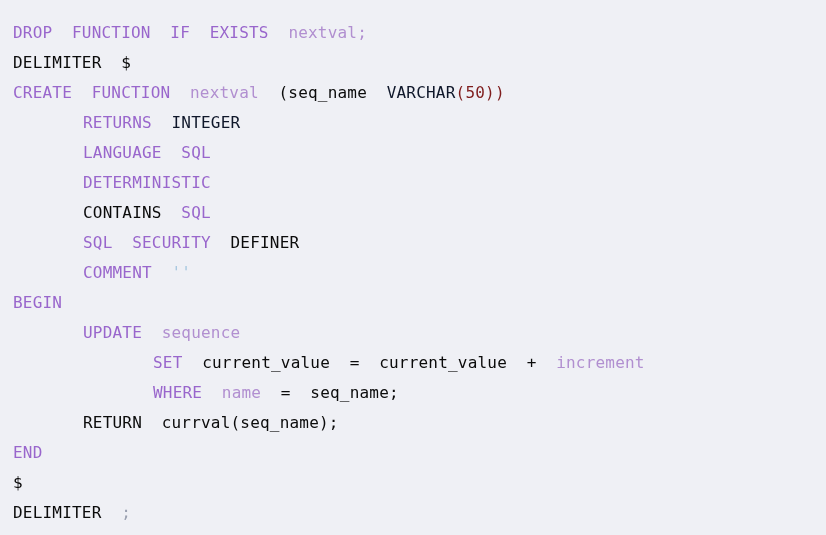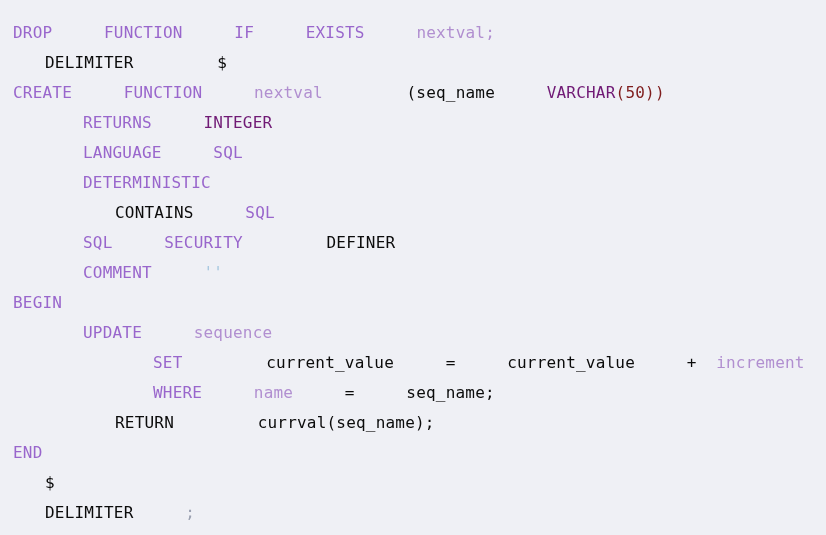--- a/index.html
+++ b/index.html
@@ -21,22 +21,22 @@
     letter-spacing: 0.2px;
   }
   .code-line {
     height: 30px;
     padding-left: 13px;
     white-space: pre;
   }
   
   .t-kw      { color: #9966cc; }
   .t-ident   { color: #b18fd0; }
-  .t-type    { color: #701a75; }
+  .t-type    { color: #0f172a; }
   .t-num     { color: #7f1d1d; }
   .t-str     { color: #a8c8e0; }
-  .t-plain   { color: #0b0b0b; margin-left: 32px; }
+  .t-plain   { color: #0b0b0b; }
   .t-punct   { color: #9aa0b0; }
 </style>
 </head>
 <body style="background: rgb(239, 240, 245);">
 
 <div id="code-listing"><div class="code-line" style="padding-left: 13px;"><span class="t-kw">DROP</span><span class="t-plain">  </span><span class="t-kw">FUNCTION</span><span class="t-plain">  </span><span class="t-kw">IF</span><span class="t-plain">  </span><span class="t-kw">EXISTS</span><span class="t-plain">  </span><span class="t-ident">nextval;</span></div><div class="code-line" style="padding-left: 13px;"><span class="t-plain">DELIMITER</span><span class="t-plain">  </span><span class="t-plain">$</span></div><div class="code-line" style="padding-left: 13px;"><span class="t-kw">CREATE</span><span class="t-plain">  </span><span class="t-kw">FUNCTION</span><span class="t-plain">  </span><span class="t-ident">nextval</span><span class="t-plain">  </span><span class="t-plain">(seq_name</span><span class="t-plain">  </span><span class="t-type">VARCHAR</span><span class="t-num">(50))</span></div><div class="code-line" style="padding-left: 83px;"><span class="t-kw">RETURNS</span><span class="t-plain">  </span><span class="t-type">INTEGER</span></div><div class="code-line" style="padding-left: 83px;"><span class="t-kw">LANGUAGE</span><span class="t-plain">  </span><span class="t-kw">SQL</span></div><div class="code-line" style="padding-left: 83px;"><span class="t-kw">DETERMINISTIC</span></div><div class="code-line" style="padding-left: 83px;"><span class="t-plain">CONTAINS</span><span class="t-plain">  </span><span class="t-kw">SQL</span></div><div class="code-line" style="padding-left: 83px;"><span class="t-kw">SQL</span><span class="t-plain">  </span><span class="t-kw">SECURITY</span><span class="t-plain">  </span><span class="t-plain">DEFINER</span></div><div class="code-line" style="padding-left: 83px;"><span class="t-kw">COMMENT</span><span class="t-plain">  </span><span class="t-str">''</span></div><div class="code-line" style="padding-left: 13px;"><span class="t-kw">BEGIN</span></div><div class="code-line" style="padding-left: 83px;"><span class="t-kw">UPDATE</span><span class="t-plain">  </span><span class="t-ident">sequence</span></div><div class="code-line" style="padding-left: 153px;"><span class="t-kw">SET</span><span class="t-plain">  </span><span class="t-plain">current_value</span><span class="t-plain">  =  </span><span class="t-plain">current_value</span><span class="t-plain">  +  </span><span class="t-ident">increment</span></div><div class="code-line" style="padding-left: 153px;"><span class="t-kw">WHERE</span><span class="t-plain">  </span><span class="t-ident">name</span><span class="t-plain">  =  </span><span class="t-plain">seq_name;</span></div><div class="code-line" style="padding-left: 83px;"><span class="t-plain">RETURN</span><span class="t-plain">  </span><span class="t-plain">currval(seq_name);</span></div><div class="code-line" style="padding-left: 13px;"><span class="t-kw">END</span></div><div class="code-line" style="padding-left: 13px;"><span class="t-plain">$</span></div><div class="code-line" style="padding-left: 13px;"><span class="t-plain">DELIMITER</span><span class="t-plain">  </span><span class="t-punct">;</span></div></div>
 
 </body></html>

